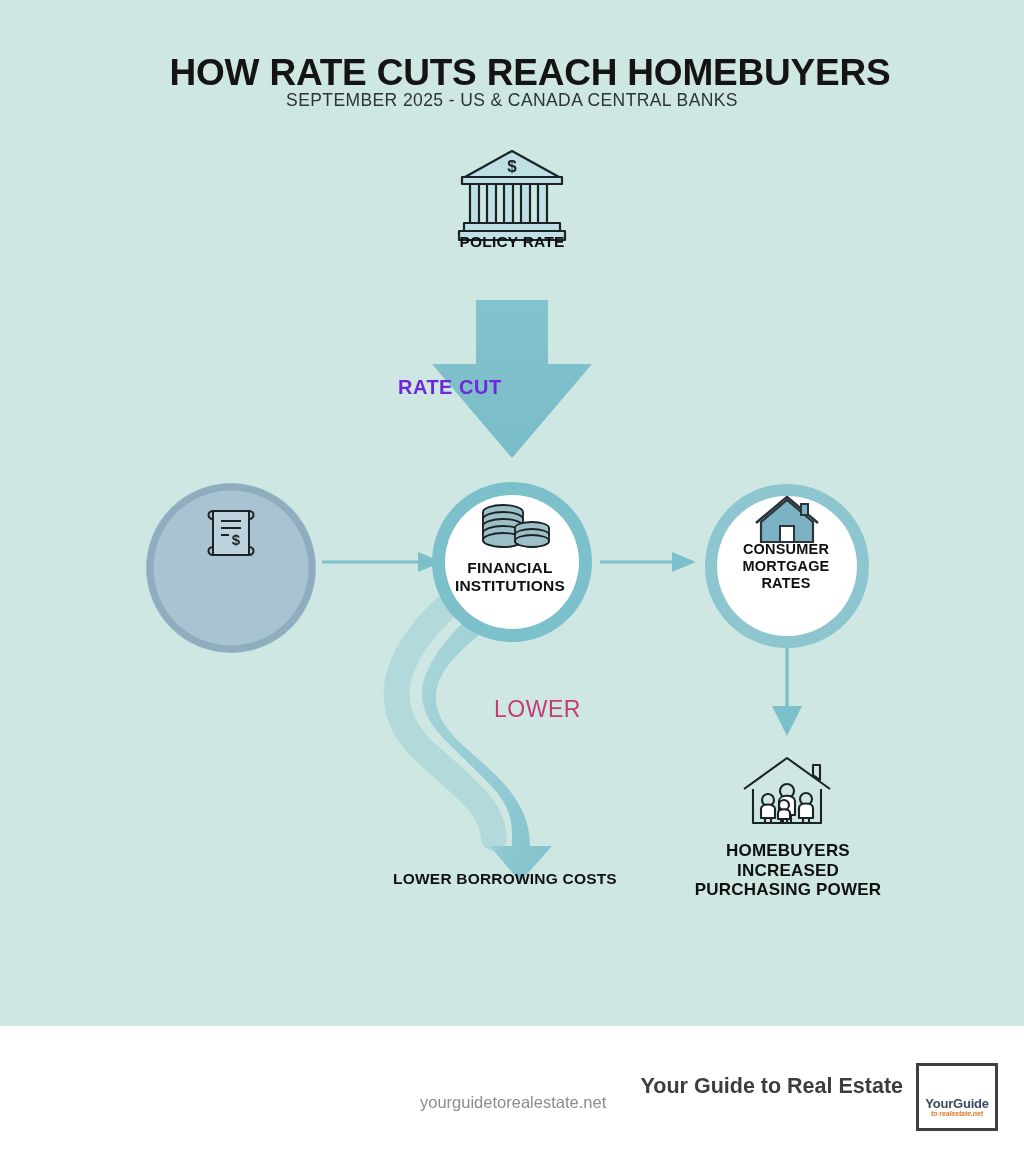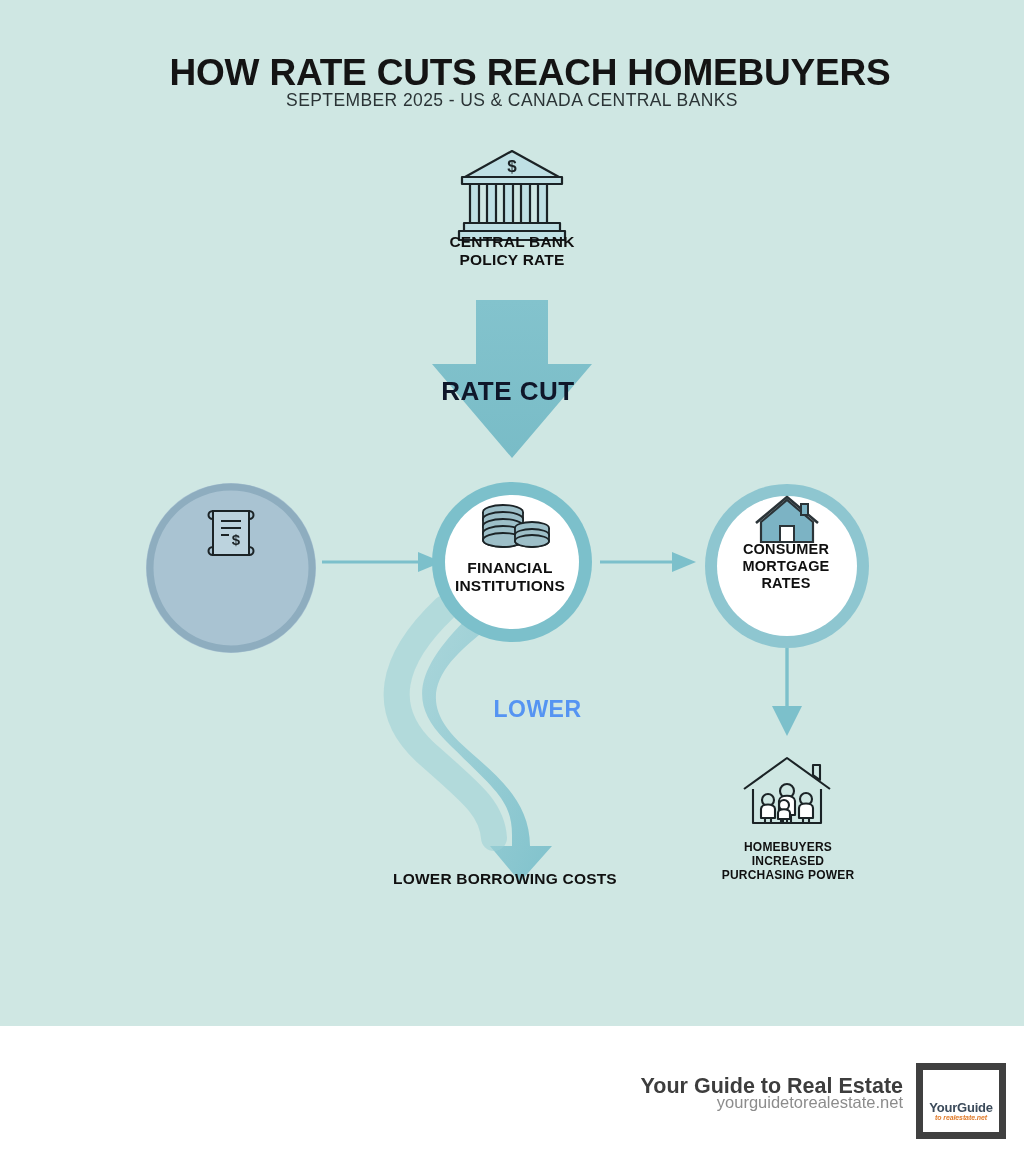--- a/index.html
+++ b/index.html
@@ -44,49 +44,48 @@
     position:absolute;text-align:center;
     font-weight:bold;color:#101010;
     line-height:1.16;
     letter-spacing:0.2px;
   }
   #cb-label{left:362px;top:233px;width:300px;font-size:15.5px;}
   #gov-label{left:140px;top:563px;width:184px;font-size:14.5px;}
   #fin-label{left:420px;top:559px;width:180px;font-size:15.5px;}
   #mort-label{left:700px;top:541px;width:172px;font-size:14.5px;}
   #borrow-label{left:360px;top:870px;width:290px;font-size:15.5px;}
-  #home-label{left:676px;top:841px;width:224px;font-size:12px;}
+  #home-label{left:676px;top:841px;width:224px;font-size:17px;}
 
   .rate-cut-text{
     position:absolute;left:398px;top:376px;width:220px;
-    text-align:center;
-    font-size:26px;font-weight:bold;letter-spacing:0.5px;
-    color:#0f172a;
+    font-size:20px;font-weight:bold;letter-spacing:0.5px;
+    color:#6d28d9;
   }
   .lower-text{
     position:absolute;left:470px;top:696px;width:135px;
     text-align:center;
-    font-size:23px;font-weight:bold;letter-spacing:0.5px;
-    color:#3b82f6;opacity:.82;
+    font-size:23px;font-weight:normal;letter-spacing:0.5px;
+    color:#be185d;opacity:.82;
   }
 
   
   .brand-name{
     position:absolute;left:420px;top:1063px;width:483px;
     text-align:right;
     font-size:21.5px;font-weight:bold;color:#3d3d3d;margin-top:11px;
   }
   .brand-url{
     position:absolute;left:420px;top:1093px;width:483px;
-    text-align:right;
+    text-align:left;
     font-size:16.5px;font-weight:400;color:#8c8c8c;
   }
   .logo-box{
     position:absolute;left:916px;top:1063px;width:76px;height:62px;
-    background:#ffffff;border:7px solid #404040;
+    background:#ffffff;border:3px solid #404040;
     overflow:hidden;
   }
   .logo-word{
     position:absolute;left:0;top:30px;width:76px;text-align:center;
     font-size:13px;font-weight:bold;color:#3b4a5a;
     letter-spacing:-0.2px;
   }
   .logo-sub{
     position:absolute;left:0;top:44px;width:76px;text-align:center;
     font-size:7px;font-weight:bold;color:#e07b2a;font-style:italic;
@@ -238,21 +237,20 @@
 
     <g transform="translate(954,1082)">
       <path d="M-13,2 L0,-11 L13,2 L13,11 L-13,11 Z" fill="#e07b2a"></path>
       <rect x="-9" y="0" width="10" height="11" fill="#3b5f7a"></rect>
       <rect x="-6.5" y="2.5" width="4" height="4" fill="#ffffff"></rect>
       <path d="M-16,2.5 L0,-13 L16,2.5" fill="none" stroke="#e07b2a" stroke-width="3" stroke-linejoin="round"></path>
     </g>
   </svg>
 
   <div class="node-label" id="cb-label">
-    <div>CENTRAL BANK</div>
     <div>POLICY RATE</div>
   </div>
 
   <div class="rate-cut-text">RATE CUT</div>
 
 
   <div class="node-label" id="fin-label">
     <div>FINANCIAL</div>
     <div>INSTITUTIONS</div>
   </div>

